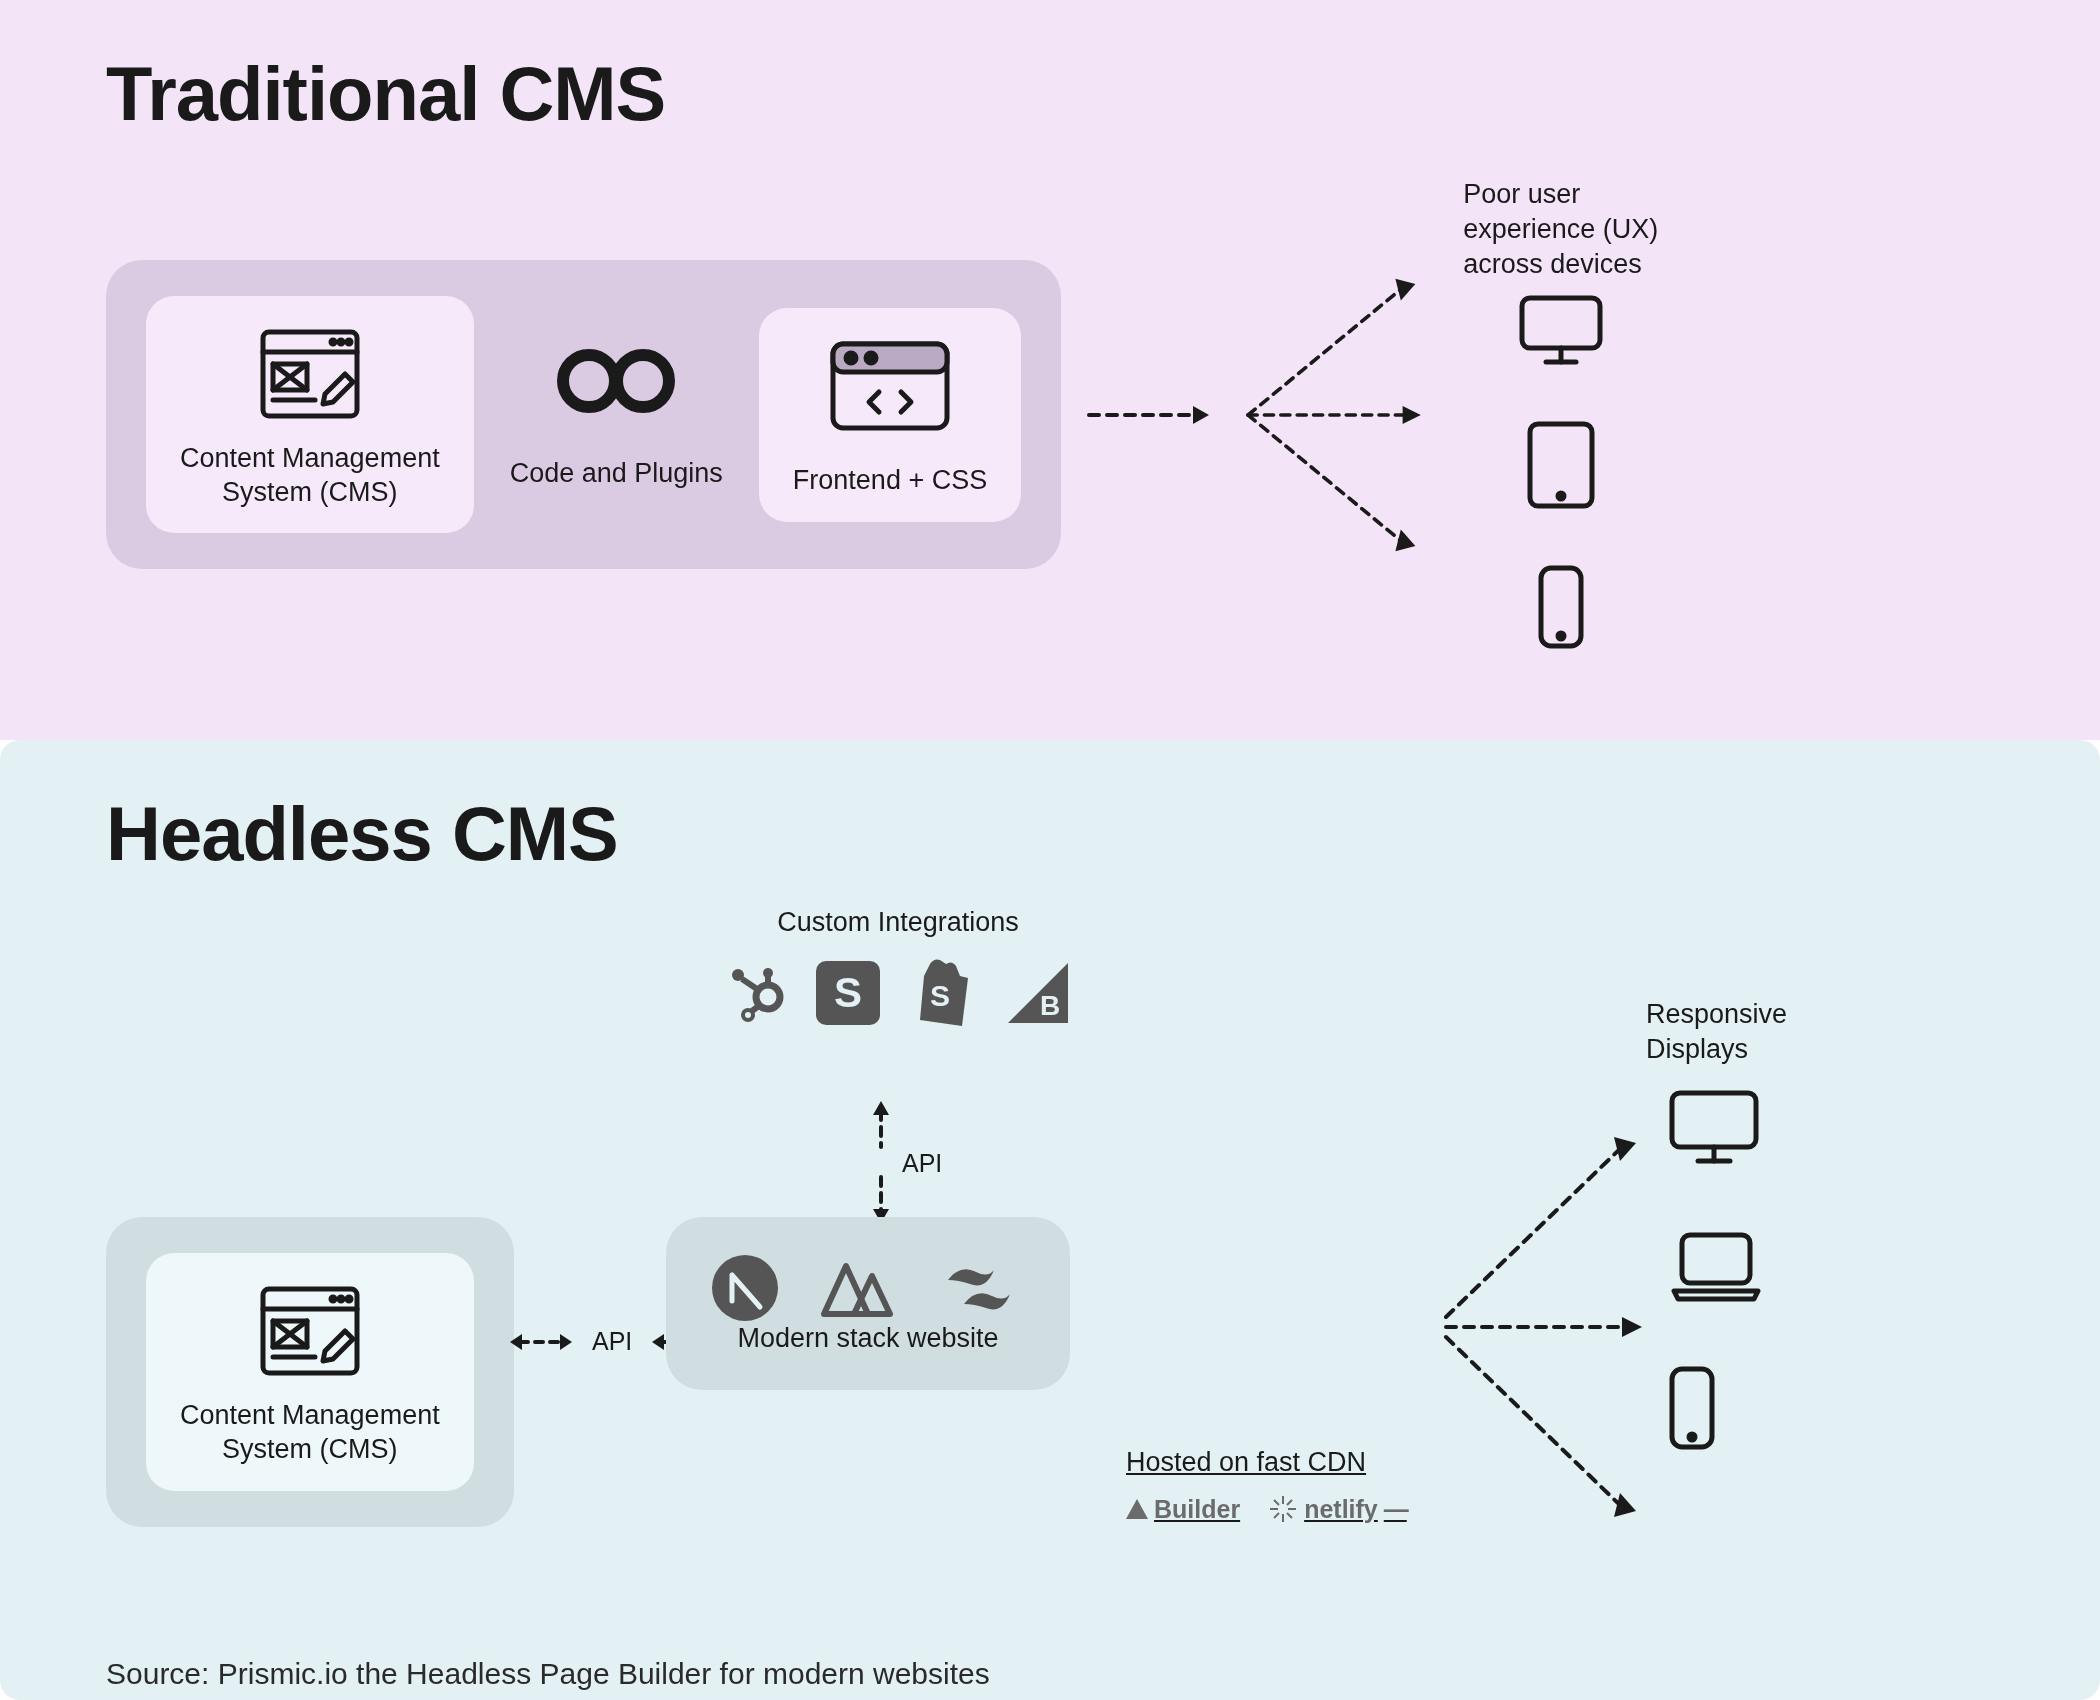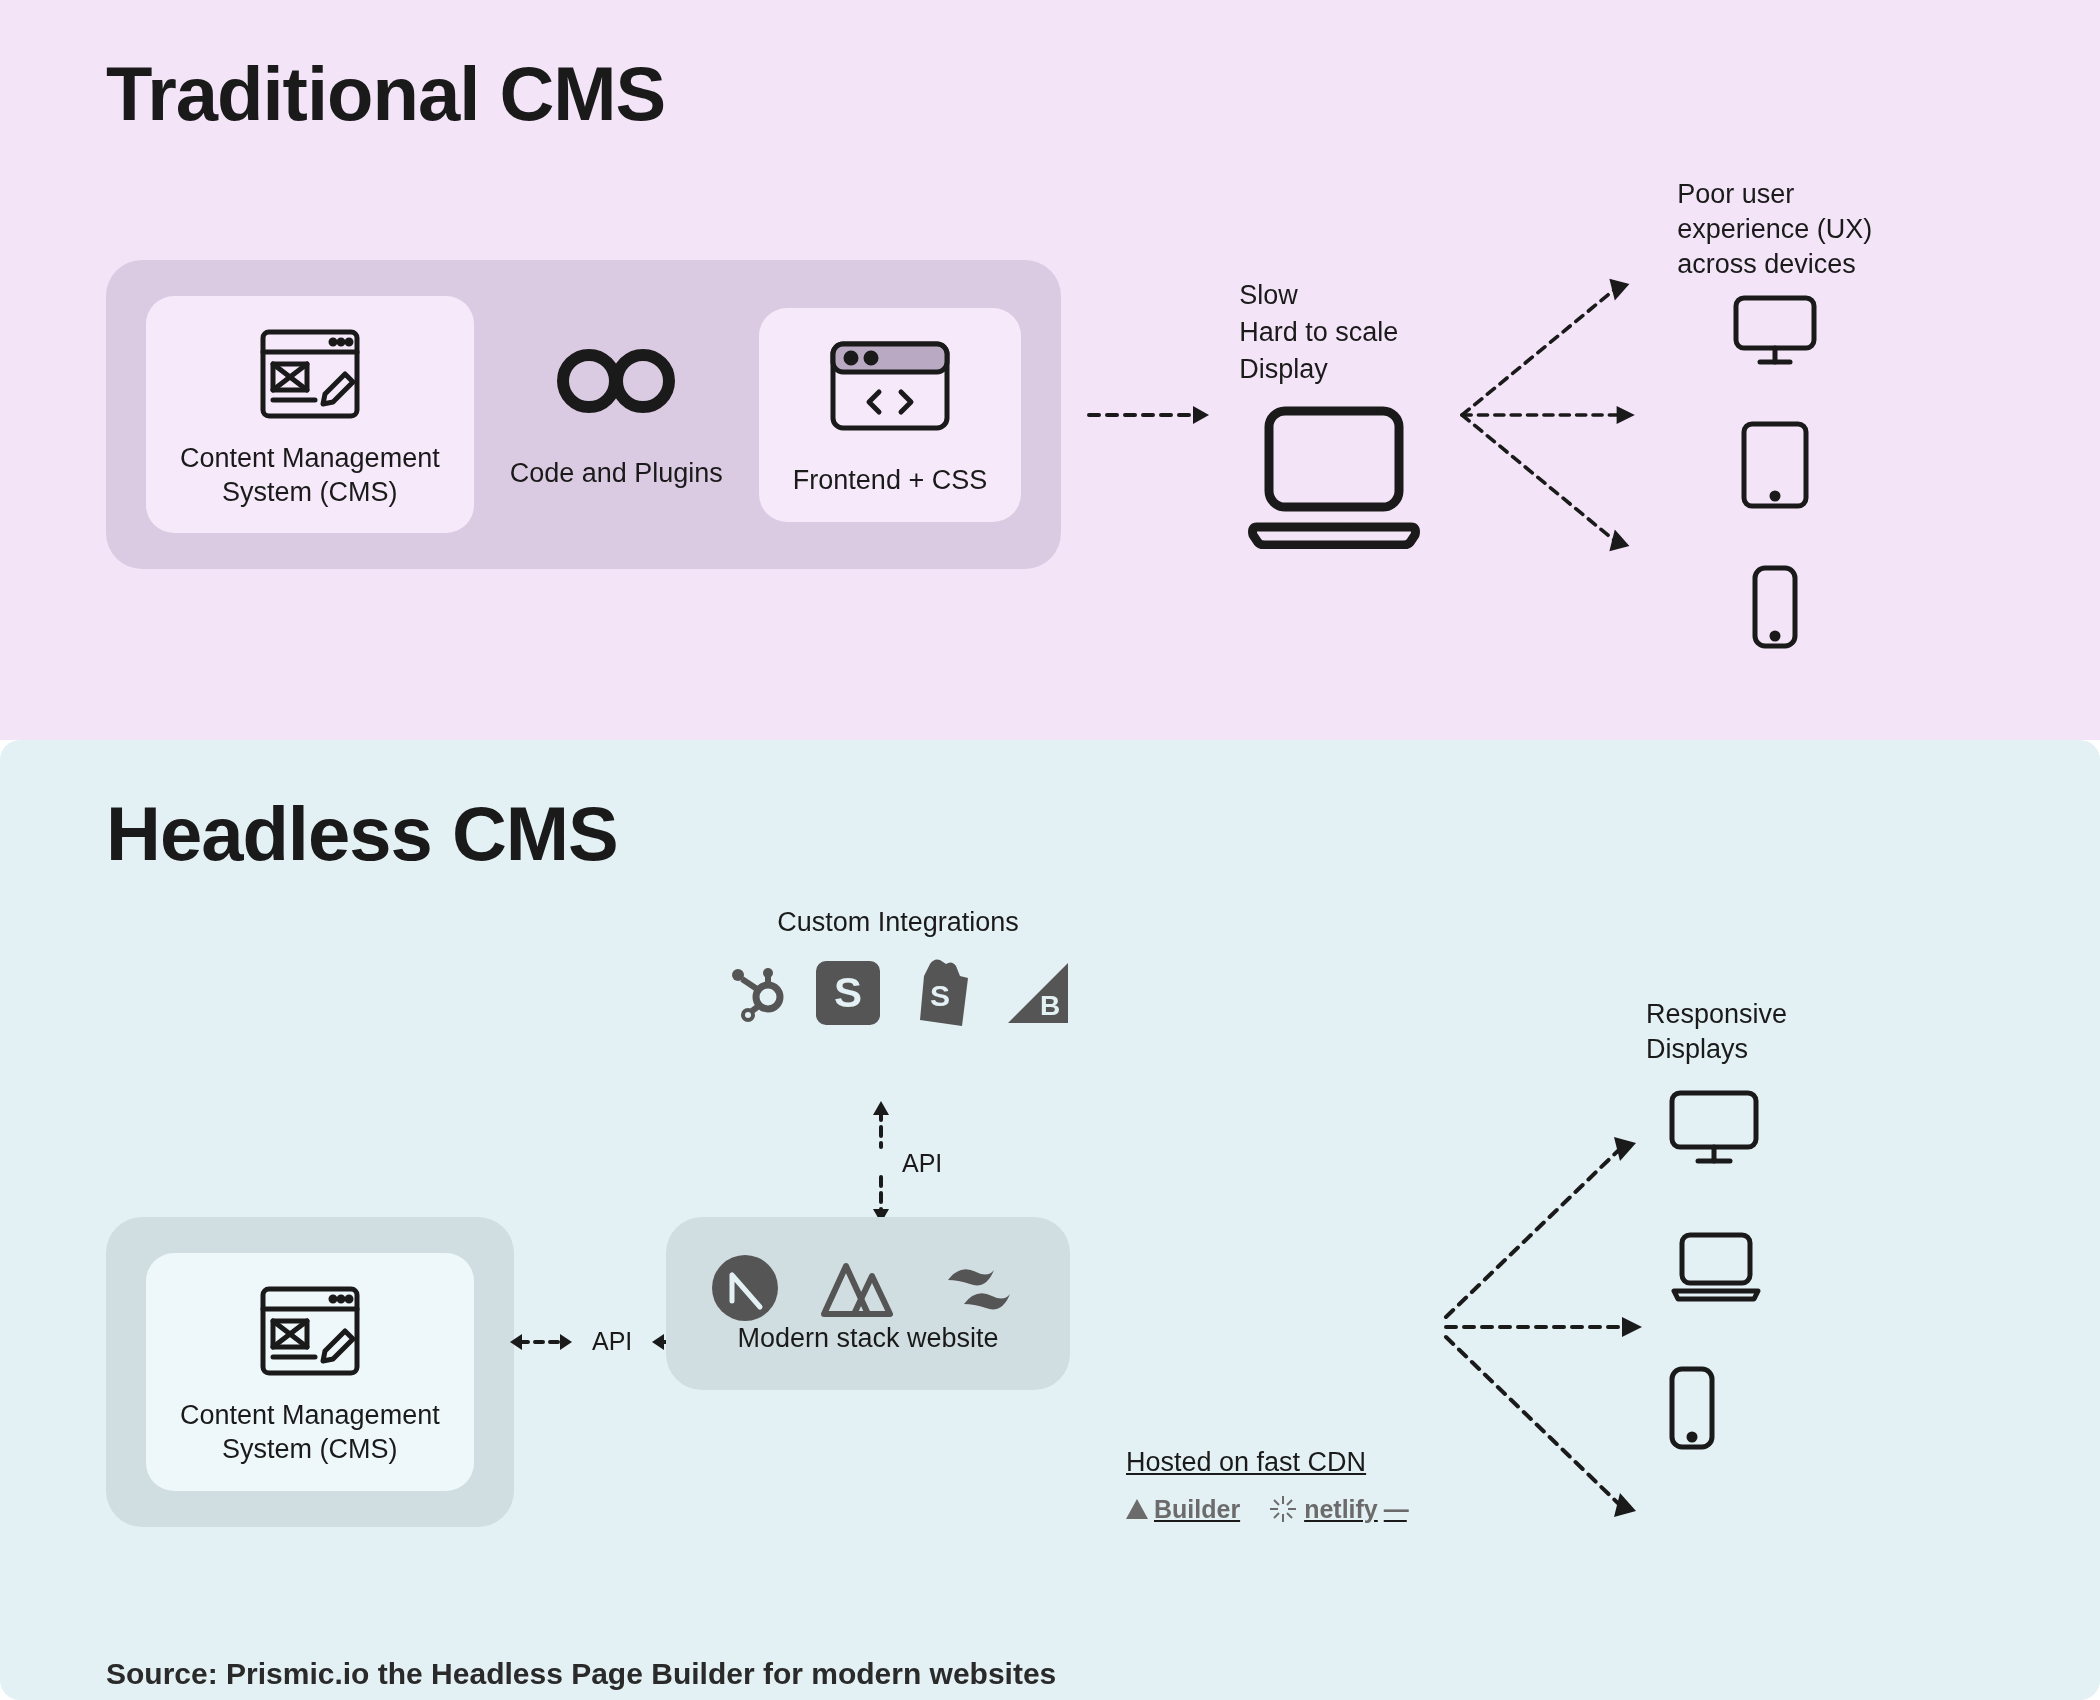--- a/index.html
+++ b/index.html
@@ -223,21 +223,21 @@
   }
   .hl-fan {
     position: absolute;
     left: 1330px;
     top: 200px;
     width: 220px;
     height: 440px;
   }
   .source {
     font-size: 30px;
-    font-weight: 700;
+    font-weight: 400;
     margin-top: 30px;
     color: #2a2a2a;
   }
   svg.icon { display: block; }
   .api-text { padding: 0 6px; }
 </style>
 </head>
 <body>
 
 <div class="panel panel-top">
@@ -291,34 +291,20 @@
       </div>
     </div>
 
     <span>
       <svg class="icon" width="130" height="30" viewBox="0 0 130 30" fill="none" stroke="#1a1a1a" stroke-width="4" stroke-dasharray="10 8" stroke-linecap="round">
         <line x1="4" y1="15" x2="110" y2="15"></line>
         <path d="M108 6 L124 15 L108 24 Z" fill="#1a1a1a" stroke="none"></path>
       </svg>
     </span>
 
-    <div>
-      <div class="note-stack">
-        <span>Slow</span>
-        <span>Hard to scale</span>
-        <span>Display</span>
-      </div>
-      <span>
-        <svg class="icon" width="190" height="150" viewBox="0 0 190 150" fill="none" stroke="#1a1a1a" stroke-width="9" stroke-linecap="round" stroke-linejoin="round">
-          <rect x="30" y="12" width="130" height="96" rx="16"></rect>
-          <path d="M18 128 L172 128 Q178 128 176 136 L172 142 Q170 146 164 146 L26 146 Q20 146 18 142 L14 136 Q12 128 18 128 Z" fill="none"></path>
-          <line x1="80" y1="128" x2="110" y2="128" stroke-width="5"></line>
-        </svg>
-      </span>
-    </div>
 
     <span>
       <svg class="icon arrows-fan" width="220" height="400" viewBox="0 0 220 400" fill="none" stroke="#1a1a1a" stroke-width="4" stroke-dasharray="10 8" stroke-linecap="round">
         <line x1="10" y1="200" x2="180" y2="60"></line>
         <path d="M172 50 L194 56 L178 74 Z" fill="#1a1a1a" stroke="none"></path>
         <line x1="10" y1="200" x2="184" y2="200"></line>
         <path d="M180 190 L200 200 L180 210 Z" fill="#1a1a1a" stroke="none"></path>
         <line x1="10" y1="200" x2="180" y2="340"></line>
         <path d="M178 326 L194 344 L172 350 Z" fill="#1a1a1a" stroke="none"></path>
       </svg>

